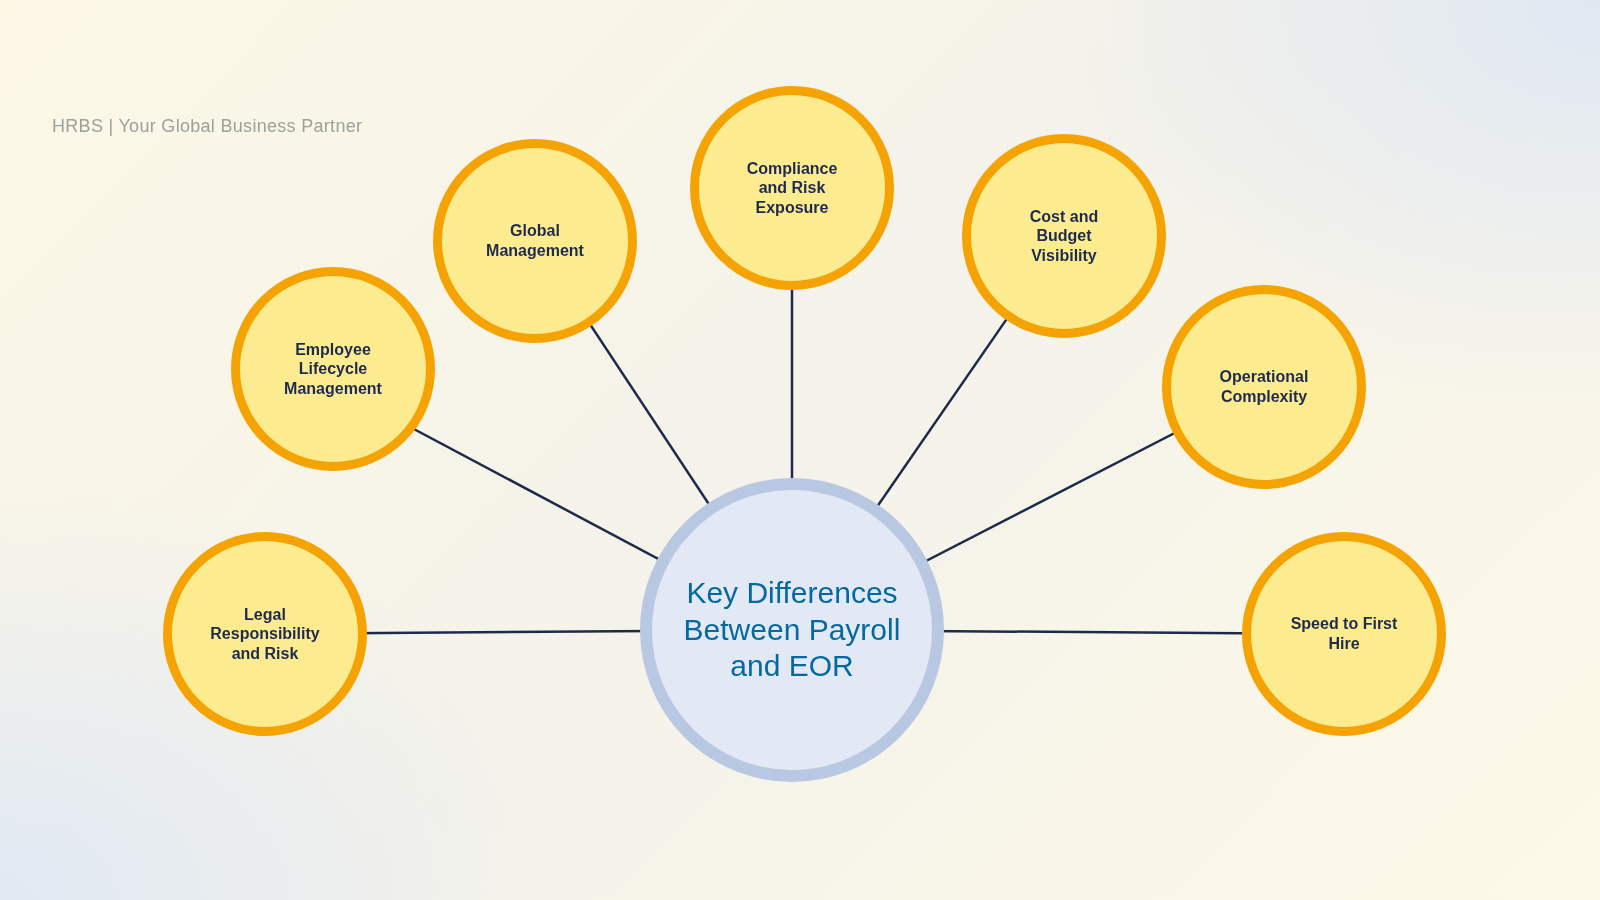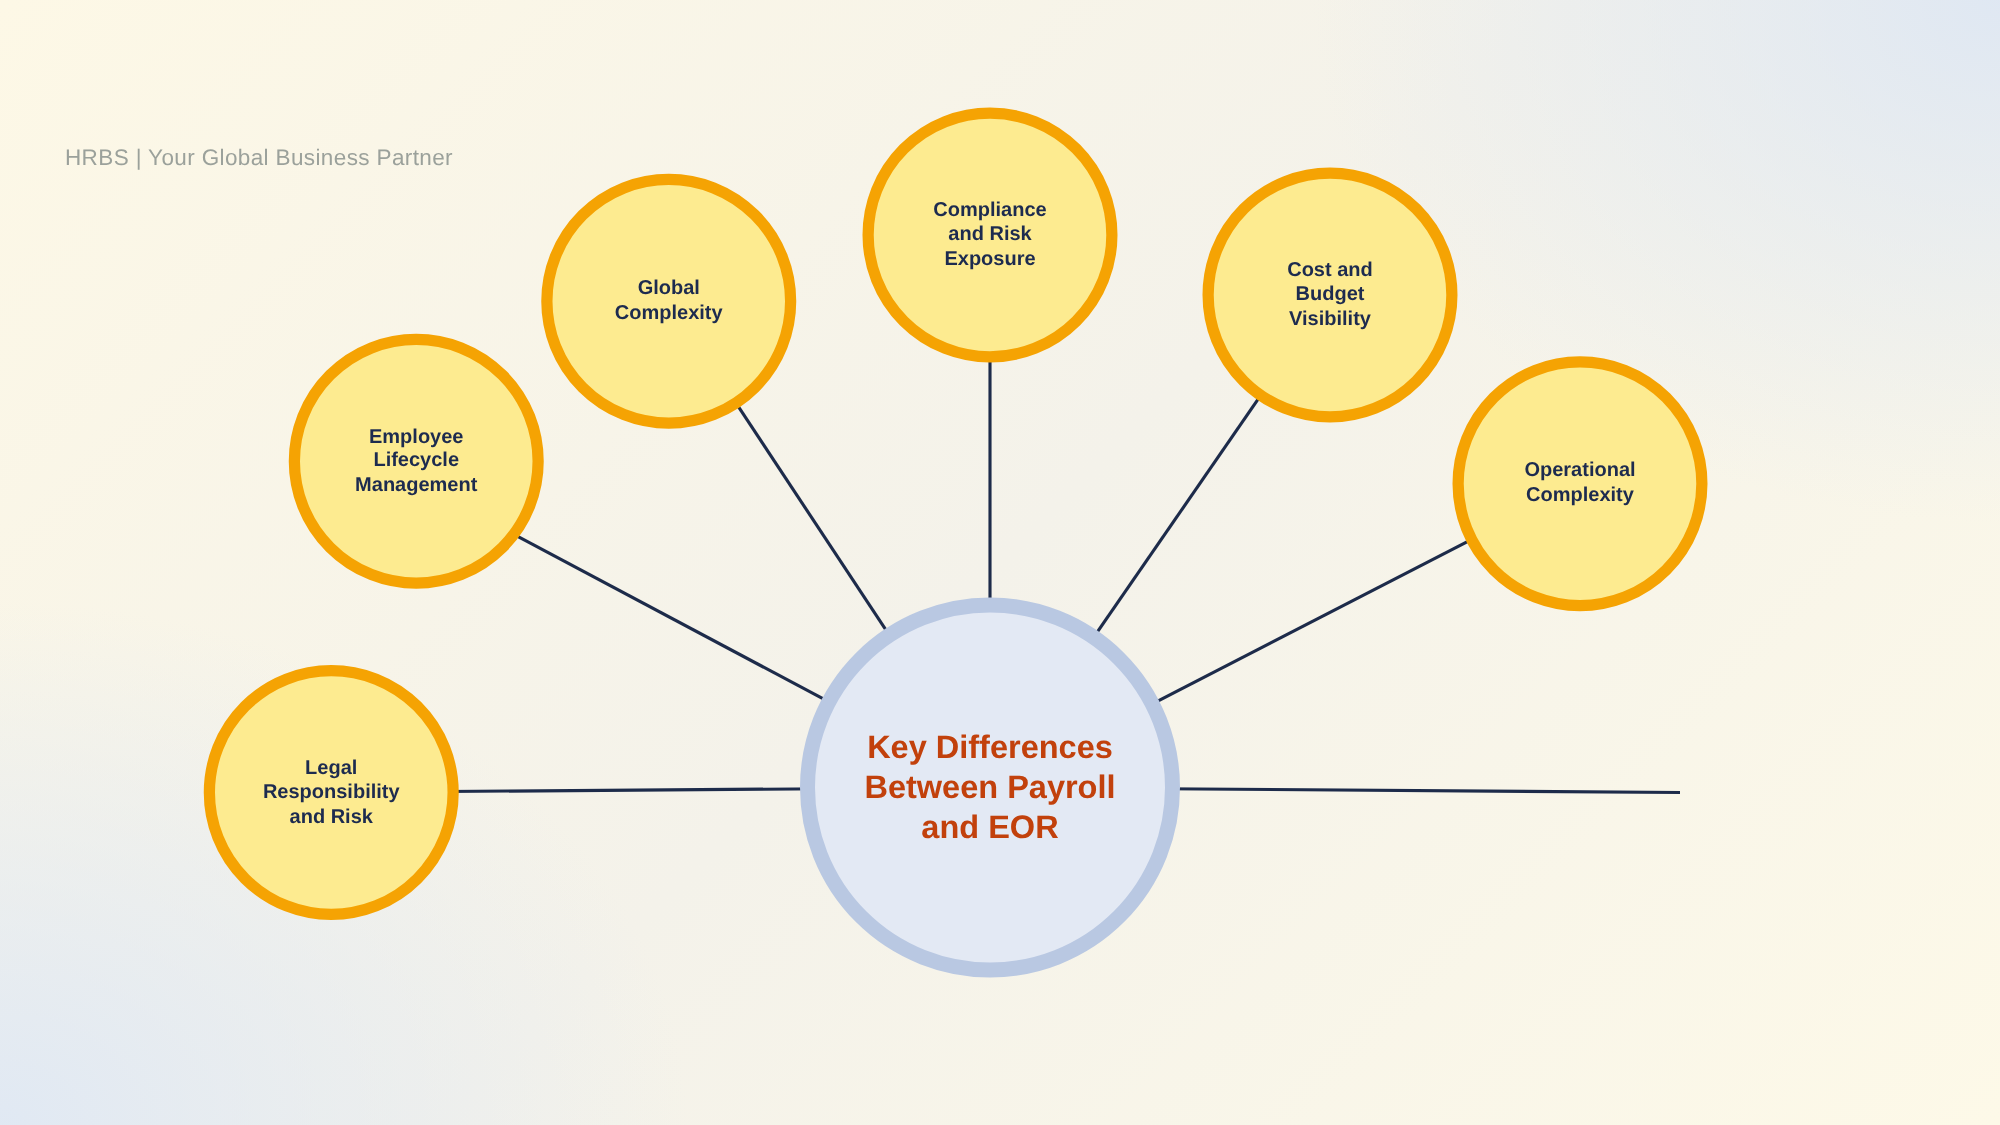--- a/index.html
+++ b/index.html
@@ -70,24 +70,24 @@
     border-radius: 50%;
     background: #e3e9f4;
     border: 12px solid #b9c8e2;
     display: flex;
     align-items: center;
     justify-content: center;
     text-align: center;
   }
 
   .center-label {
-    font-size: 26px;
-    font-weight: 700;
+    font-size: 30px;
+    font-weight: 400;
     line-height: 1.22;
-    color: #c2410c;
+    color: #0369a1;
     white-space: pre-line;
   }
 
   
   .pos-legal       { left: 163px;  top: 532px; }
   .pos-employee    { left: 231px;  top: 267px; }
   .pos-global      { left: 433px;  top: 139px; }
   .pos-compliance  { left: 690px;  top: 86px;  }
   .pos-cost        { left: 962px;  top: 134px; }
   .pos-operational { left: 1162px; top: 285px; }
@@ -118,40 +118,44 @@
   </div>
 
   <div class="node pos-employee">
     <span class="node-label">Employee
 Lifecycle
 Management</span>
   </div>
 
   <div class="node pos-global">
     <span class="node-label">Global
-Complexity</span>
+Management</span>
   </div>
 
   <div class="node pos-compliance">
     <span class="node-label">Compliance
 and Risk
 Exposure</span>
   </div>
 
   <div class="node pos-cost">
     <span class="node-label">Cost and
 Budget
 Visibility</span>
   </div>
 
   <div class="node pos-operational">
     <span class="node-label">Operational
 Complexity</span>
   </div>
 
+  <div class="node pos-speed">
+    <span class="node-label">Speed to First
+Hire</span>
+  </div>
 
   <div class="center-node pos-center">
     <span class="center-label">Key Differences
 Between Payroll
 and EOR</span>
   </div>
 
 </div>
 
 </body></html>

